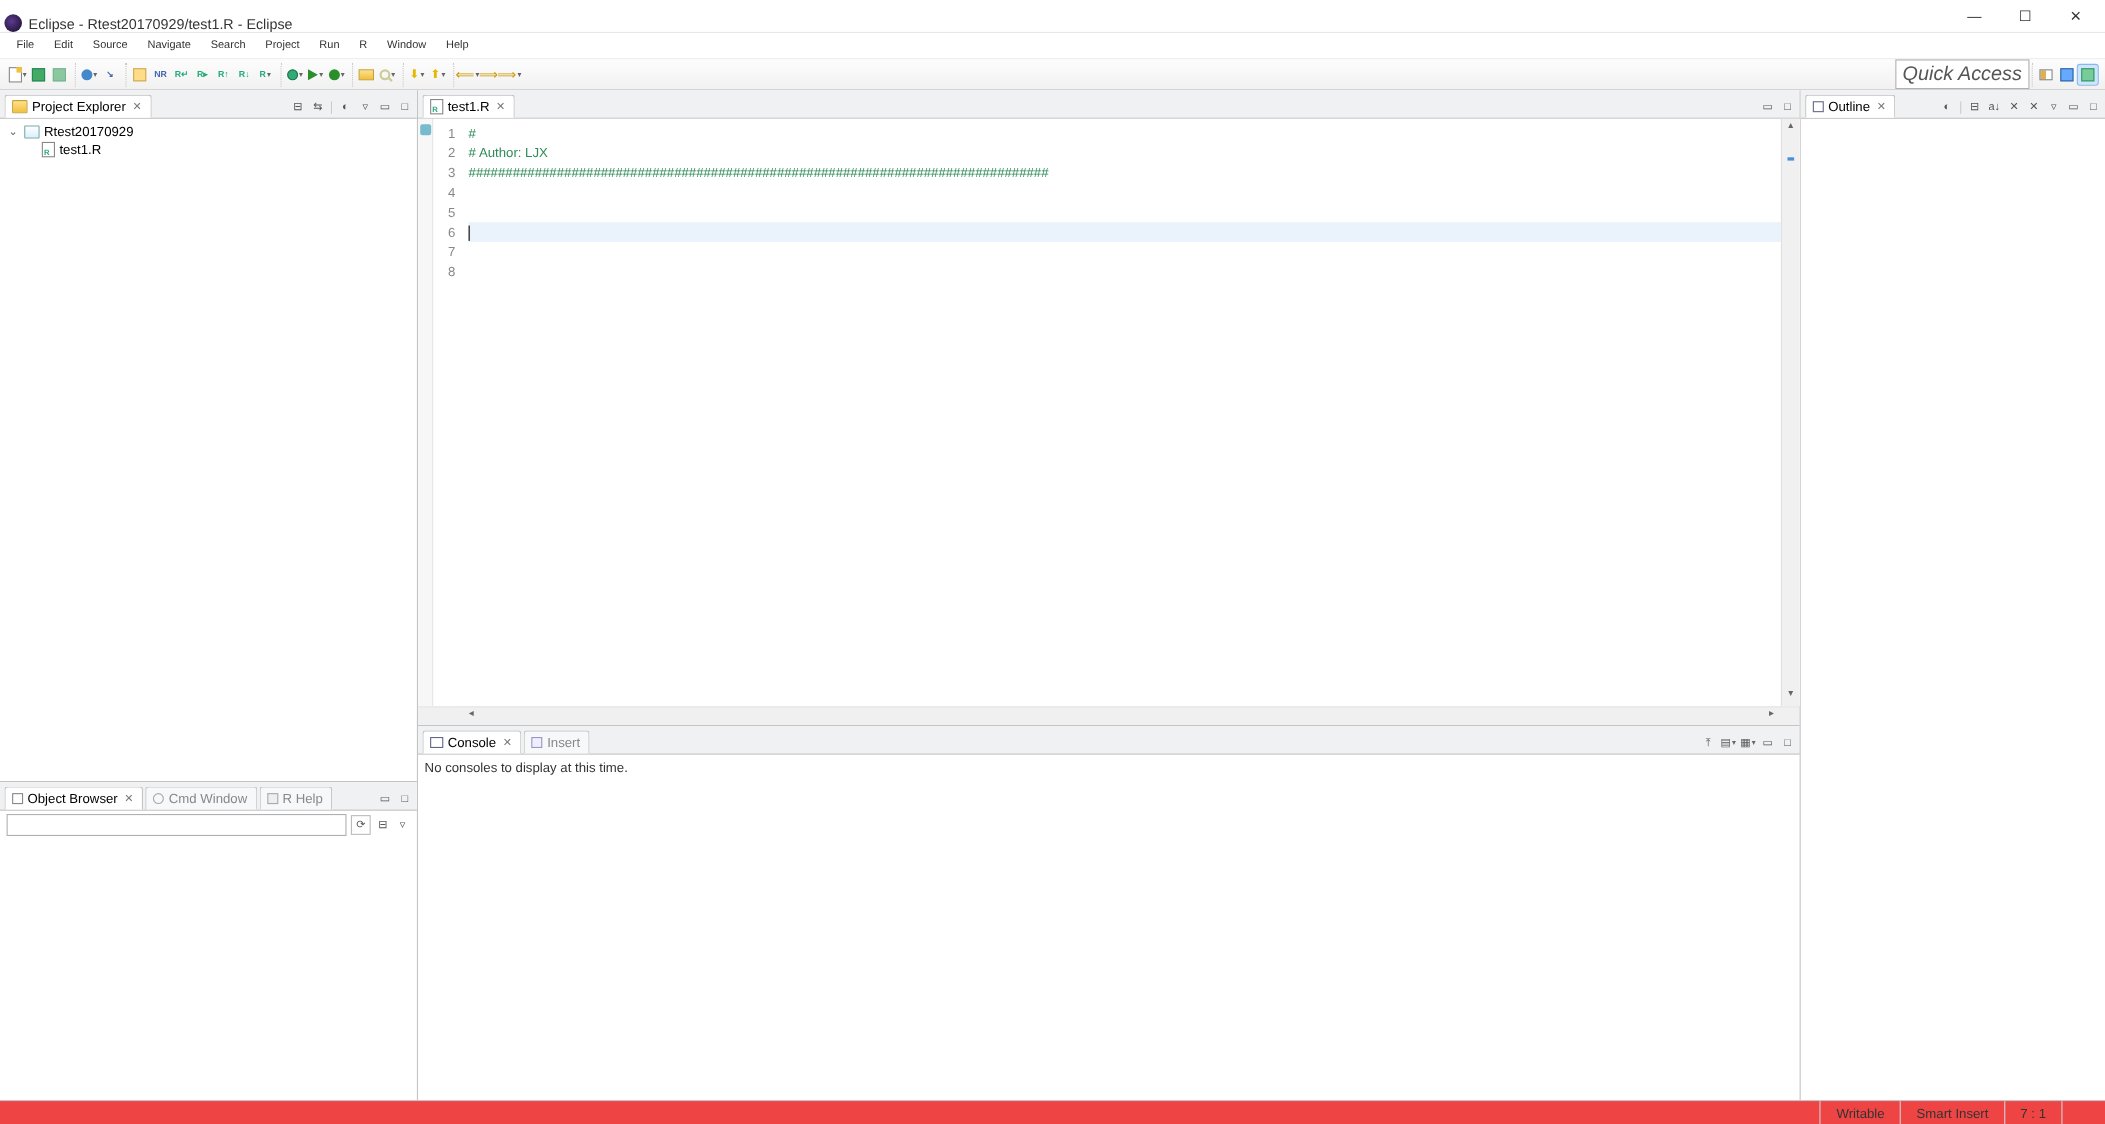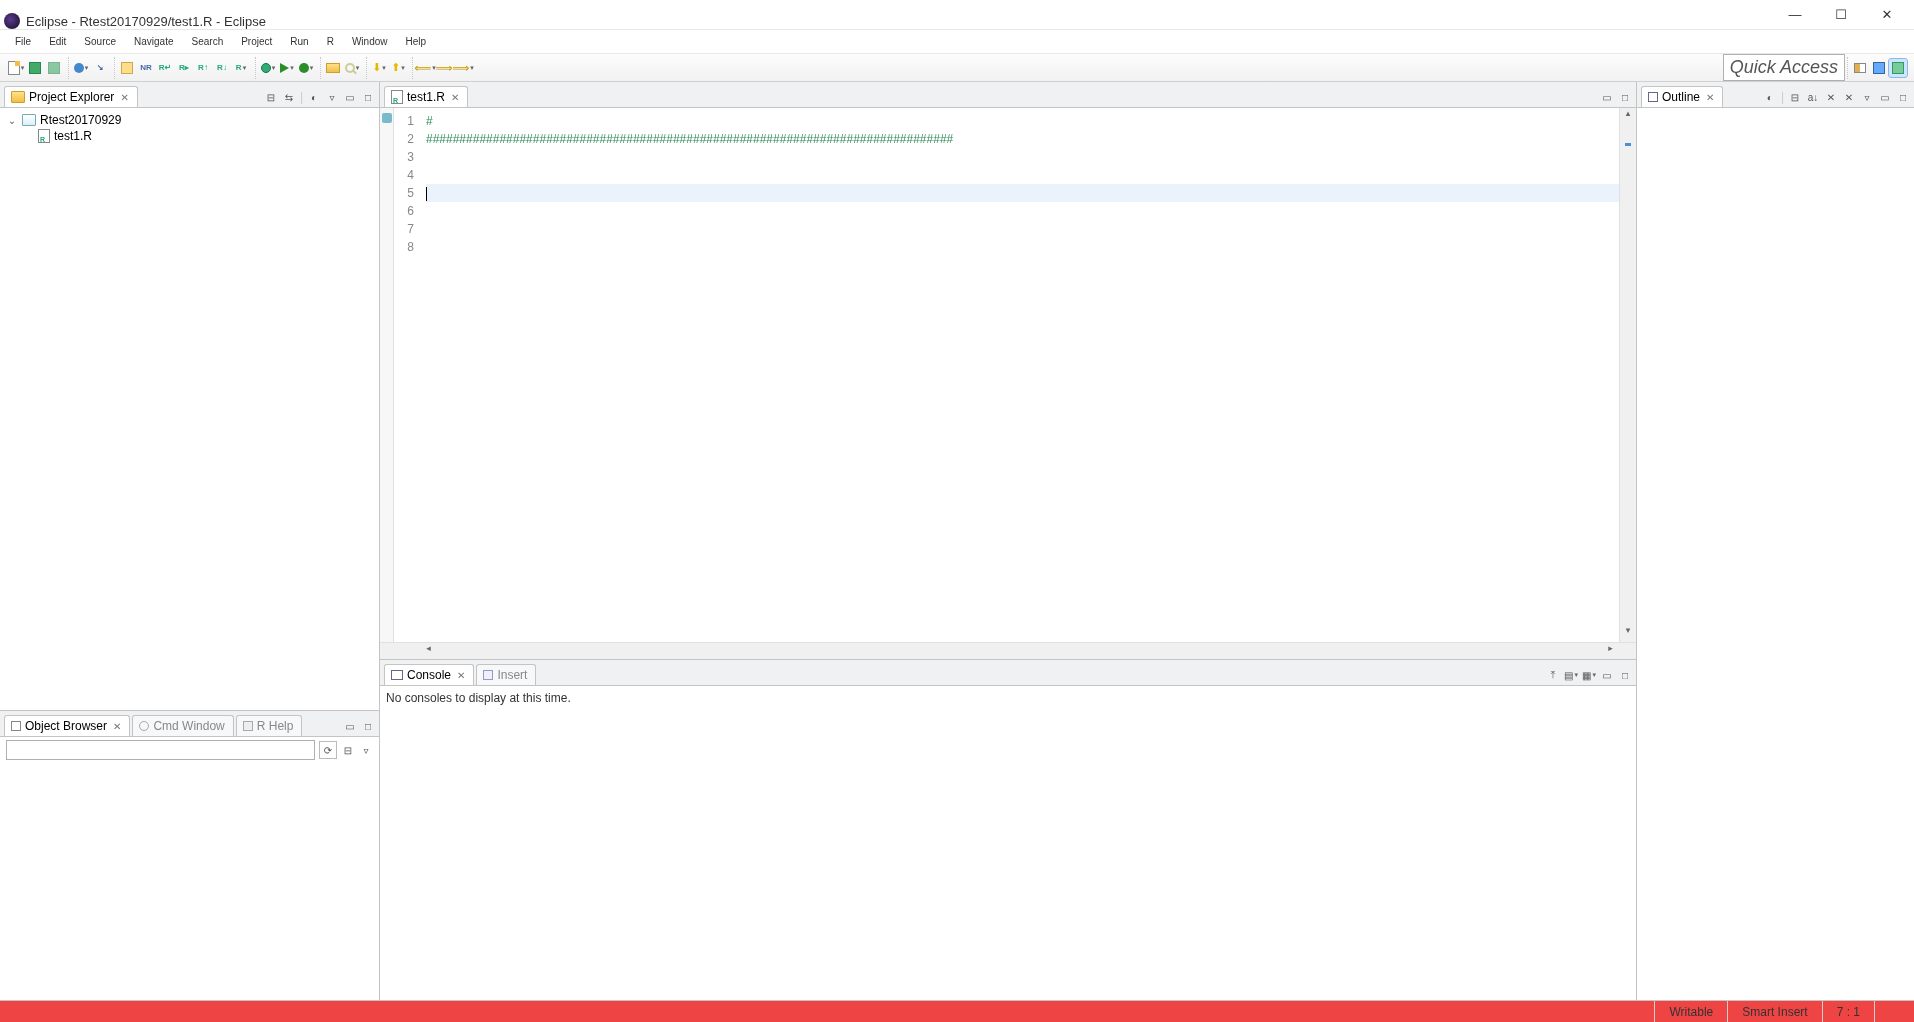--- a/index.html
+++ b/index.html
@@ -309,20 +309,21 @@
             <span class="linenum">2</span>
             <span class="linenum">3</span>
             <span class="linenum">4</span>
             <span class="linenum">5</span>
             <span class="linenum">6</span>
             <span class="linenum">7</span>
             <span class="linenum">8</span>
           </div>
         <div class="code" id="code">
             <div class="code-line"><span class="c-comment"># </span></div>
+            <div class="code-line"><span class="c-comment"># Author: LJX</span></div>
             <div class="code-line"><span class="c-comment">###############################################################################</span></div>
             <div class="code-line"></div>
             <div class="code-line"></div>
             <div class="code-line current"><span class="cursor"></span></div>
             <div class="code-line"></div>
           </div>
         <div class="vscroll">
           <div class="arrow">▴</div>
           <div style="flex:1; position:relative">
             <div class="overview-mark" style="margin-top:18px"></div>

